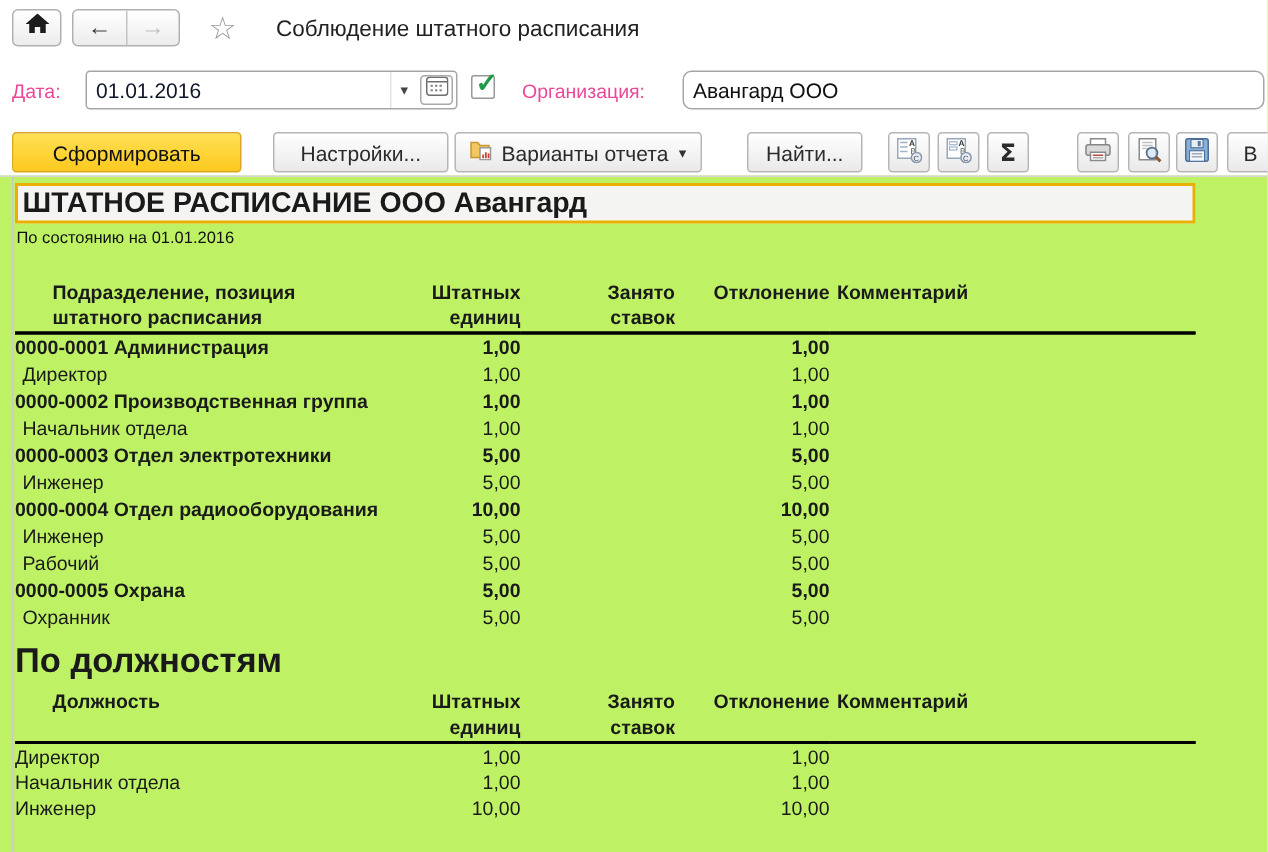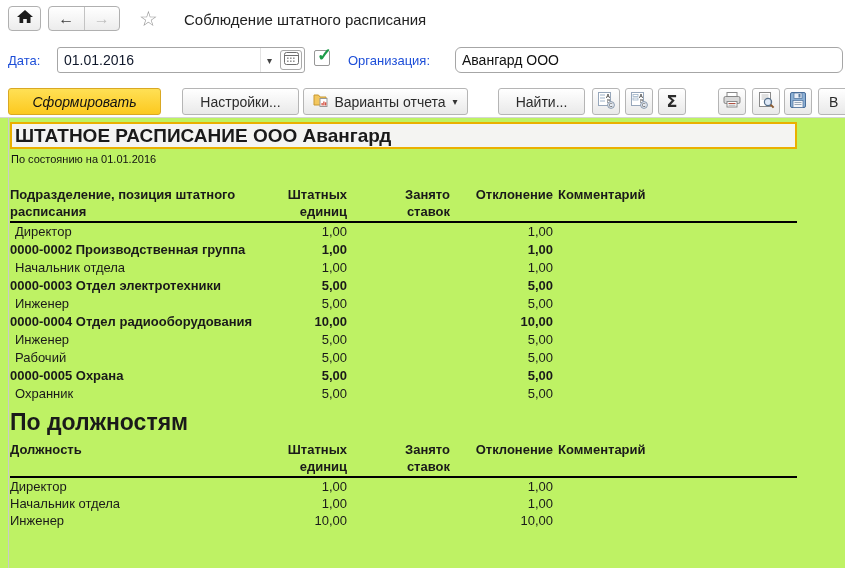--- a/index.html
+++ b/index.html
@@ -16,21 +16,21 @@
   }
   #home-btn { left:8px; top:6px; width:33px; height:25px; }
   #nav-group { left:48px; top:6px; width:72px; height:25px; padding:0; overflow:hidden; }
   #nav-group .half { flex:1; height:100%; display:flex; align-items:center; justify-content:center; font-size:16px; }
   #nav-back { color:#3c3c3c; border-right:1px solid #c3c3c3; font-weight:bold; }
   #nav-fwd { color:#c0c0c0; font-weight:bold; }
   #fav-star { position:absolute; left:139px; top:7px; font-size:21px; color:#9a9a9a; cursor:pointer; }
   #win-title { position:absolute; left:184px; top:11px; font-size:15px; color:#222; }
 
   
-  .lbl { position:absolute; font-size:13px; color:#1d4ed8; }
+  .lbl { position:absolute; font-size:13px; color:#ec4899; }
   #date-label { left:8px; top:53px; }
   #org-label  { left:348px; top:53px; }
   #date-ctrl {
     position:absolute; left:57px; top:47px; width:248px; height:26px;
     border:1px solid #a6a6a6; border-radius:3px; background:#fff;
     display:flex; align-items:stretch;
   }
   #date-input {
     flex:1; border:none; outline:none; padding:0 6px; font-size:14px;
     font-family:"Liberation Sans",sans-serif; color:#0f172a; background:transparent;
@@ -60,26 +60,26 @@
   .btn {
     position:absolute; top:88px; height:27px;
     display:flex; align-items:center; justify-content:center; gap:5px;
     border:1px solid #b5b5b5; border-radius:3px;
     background:linear-gradient(#ffffff,#e9e9e9);
     font-size:14px; color:#2b2b2b; cursor:pointer;
   }
   #generate-btn {
     left:8px; width:153px;
     background:linear-gradient(#ffe055,#fcc91f);
-    border-color:#d9a823; color:#111;font-style:italic;
+    border-color:#d9a823; color:#111;
   }
   #settings-btn { left:182px; width:117px; }
   #variants-btn { left:303px; width:165px; }
   #variants-btn .caret { font-size:10px; color:#333; margin-left:2px; }
-  #find-btn { left:498px; width:87px; }
+  #find-btn { left:498px; width:77px; }
   .ico-btn { width:28px; }
   #expand-groups-btn { left:592px; }
   #collapse-groups-btn { left:625px; }
   #sum-btn { left:658px; font-size:16px; font-weight:bold; font-family:"DejaVu Sans",sans-serif; }
   #print-btn { left:718px; }
   #preview-btn { left:752px; }
   #save-btn { left:784px; }
   #more-btn { left:818px; width:56px; justify-content:flex-start; padding-left:10px; }
 
   
@@ -100,21 +100,21 @@
 
   table.rep { margin:21px 0 0 10px; width:787px; border-collapse:collapse; table-layout:fixed; }
   table.rep col.c1 { width:270px; }
   table.rep col.c2 { width:67px; }
   table.rep col.c3 { width:103px; }
   table.rep col.c4 { width:103px; }
   table.rep td { font-size:13px; vertical-align:top; padding:0; cursor:cell; overflow:hidden; }
   table.rep thead td {
     font-weight:bold; line-height:17px; border-bottom:2px solid #000; padding-bottom:1px;
   }
-  table.rep thead td.h1 { padding-right:20px; }
+  table.rep thead td.h1 { padding-right:20px;padding-left:25px; }
   table.rep thead td.h3 { padding-left:26px; }
   table.rep thead td.h5 { padding-left:5px; }
   table.rep tbody td { line-height:18px; }
   #table2 tbody td { line-height:17px; }
   table.rep .num { text-align:right;margin-left:44px; }
   table.rep tr.group td { font-weight:bold; }
   table.rep tr.item td.c1 { padding-left:5px; }
   table.rep td.c1 { padding-right:20px; }
   table.rep td.c5 { padding-left:5px; }
   #by-positions-title { margin:6px 0 0 10px; font-size:23px; line-height:26px; font-weight:bold; cursor:cell; }
@@ -276,20 +276,27 @@
     <thead>
       <tr>
         <td class="c1 h1">Подразделение, позиция штатного расписания</td>
         <td class="c2 num">Штатных единиц</td>
         <td class="c3 num h3">Занято ставок</td>
         <td class="c4 num">Отклонение</td>
         <td class="c5 h5">Комментарий</td>
       </tr>
     </thead>
     <tbody>
+      <tr class="group">
+        <td class="c1">0000-0001 Администрация</td>
+        <td class="c2 num">1,00</td>
+        <td class="c3 num"></td>
+        <td class="c4 num">1,00</td>
+        <td class="c5"></td>
+      </tr>
       <tr class="item">
         <td class="c1">Директор</td>
         <td class="c2 num">1,00</td>
         <td class="c3 num"></td>
         <td class="c4 num">1,00</td>
         <td class="c5"></td>
       </tr>
       <tr class="group">
         <td class="c1">0000-0002 Производственная группа</td>
         <td class="c2 num">1,00</td>

